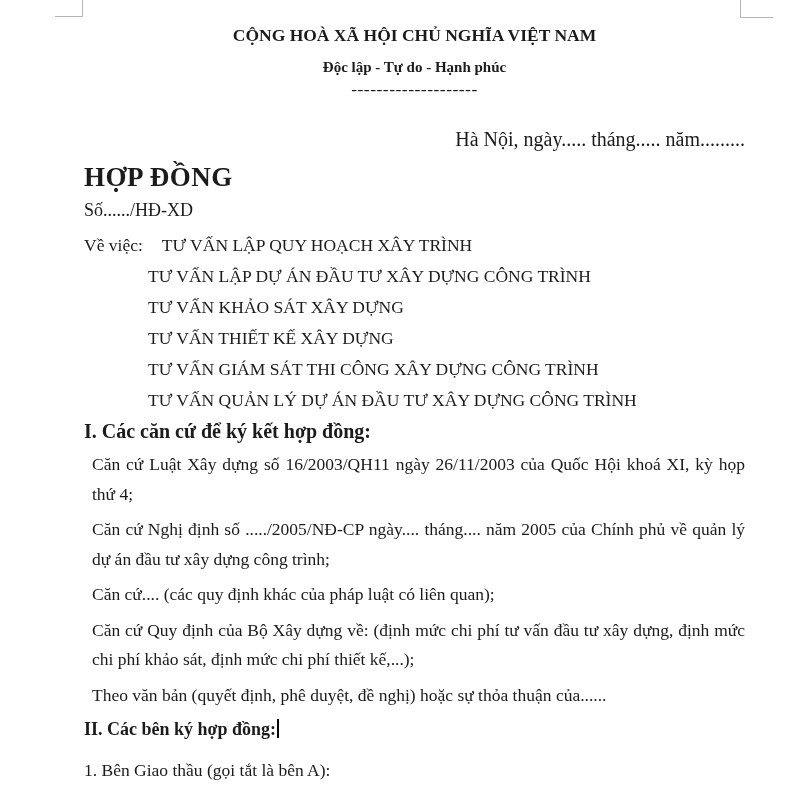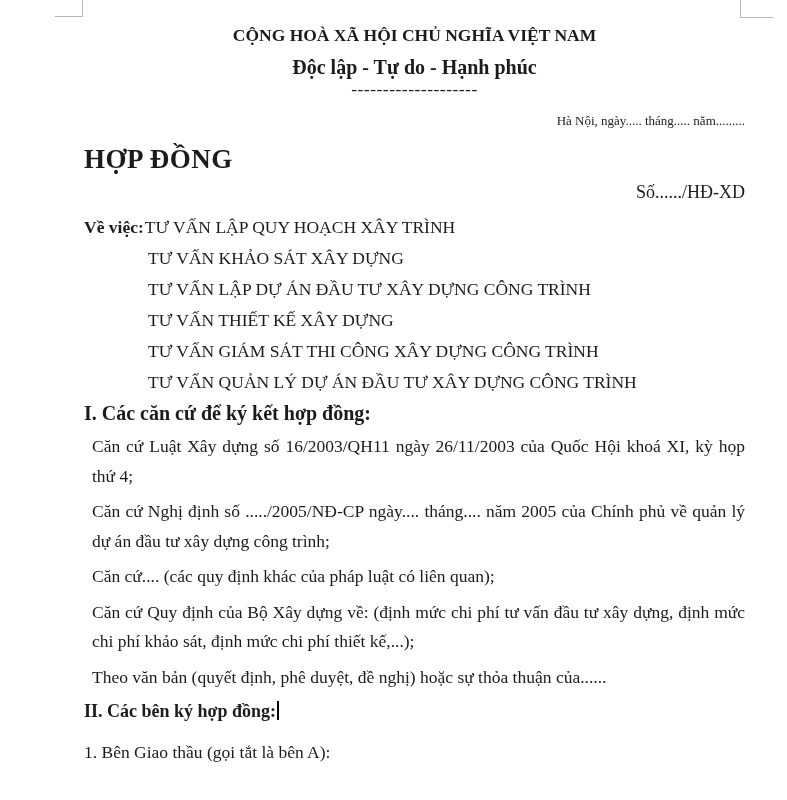--- a/index.html
+++ b/index.html
@@ -32,53 +32,53 @@
     margin-top: 24px;
     text-align: center;
     font-weight: bold;
     font-size: 17.5px;
     line-height: 22px;
   }
   .nh-motto {
     margin-top: 10px;
     text-align: center;
     font-weight: bold;
-    font-size: 20px;
+    font-size: 15px;
     line-height: 22px;
   }
   .nh-sep {
     text-align: center;
     font-size: 17.5px;
     line-height: 22px;
     letter-spacing: 0.5px;
   }
   .date-line {
-    margin-top: 10px;
+    margin-top: 28px;
     text-align: right;
-    font-size: 13px;
+    font-size: 20px;
     line-height: 22px;
   }
   .doc-title {
     margin-top: 10px;
     text-align: left;
     font-weight: bold;
     font-size: 27px;
     line-height: 34px;
     letter-spacing: 0.5px;
   }
   .doc-number {
     margin-top: 4px;
-    text-align: right;
+    text-align: left;
     font-size: 18px;
     line-height: 24px;
   }
   .subject { margin-top: 8px; font-size: 17.5px; }
   .subject-row { line-height: 31px; padding-left: 64px; }
   .subject-row.first { padding-left: 0; }
-  .subject-label { font-weight: bold; margin-right: 1px; }
+  .subject-label { font-weight: normal; margin-right: 19px; }
   .sec-heading {
     margin-top: 2px;
     font-weight: bold;
     font-size: 20px;
     line-height: 26px;
   }
   .body-par {
     margin: 6px 0 0 8px;
     font-size: 17.5px;
     line-height: 29.5px;
@@ -121,22 +121,22 @@
     <div class="nh-sep">--------------------</div>
 
     <div class="date-line">Hà Nội, ngày..... tháng..... năm.........</div>
 
     <div class="doc-title">HỢP ĐỒNG</div>
 
     <div class="doc-number">Số....../HĐ-XD</div>
 
     <div class="subject">
       <div class="subject-row first"><span class="subject-label">Về việc:</span><span>TƯ VẤN LẬP QUY HOẠCH XÂY TRÌNH</span></div>
+      <div class="subject-row"><span>TƯ VẤN LẬP DỰ ÁN ĐẦU TƯ XÂY DỰNG CÔNG TRÌNH</span></div>
       <div class="subject-row"><span>TƯ VẤN KHẢO SÁT XÂY DỰNG</span></div>
-      <div class="subject-row"><span>TƯ VẤN LẬP DỰ ÁN ĐẦU TƯ XÂY DỰNG CÔNG TRÌNH</span></div>
       <div class="subject-row"><span>TƯ VẤN THIẾT KẾ XÂY DỰNG</span></div>
       <div class="subject-row"><span>TƯ VẤN GIÁM SÁT THI CÔNG XÂY DỰNG CÔNG TRÌNH</span></div>
       <div class="subject-row"><span>TƯ VẤN QUẢN LÝ DỰ ÁN ĐẦU TƯ XÂY DỰNG CÔNG TRÌNH</span></div>
     </div>
 
     <div class="sec-heading">I. Các căn cứ để ký kết hợp đồng:</div>
 
     <p class="body-par">Căn cứ Luật Xây dựng số 16/2003/QH11 ngày 26/11/2003 của Quốc Hội khoá XI, kỳ họp thứ 4;</p>
     <p class="body-par">Căn cứ Nghị định số ...../2005/NĐ-CP ngày.... tháng.... năm 2005 của Chính phủ về quản lý dự án đầu tư  xây dựng công trình;</p>
     <p class="body-par">Căn cứ.... (các quy định khác của pháp luật có liên quan);</p>

